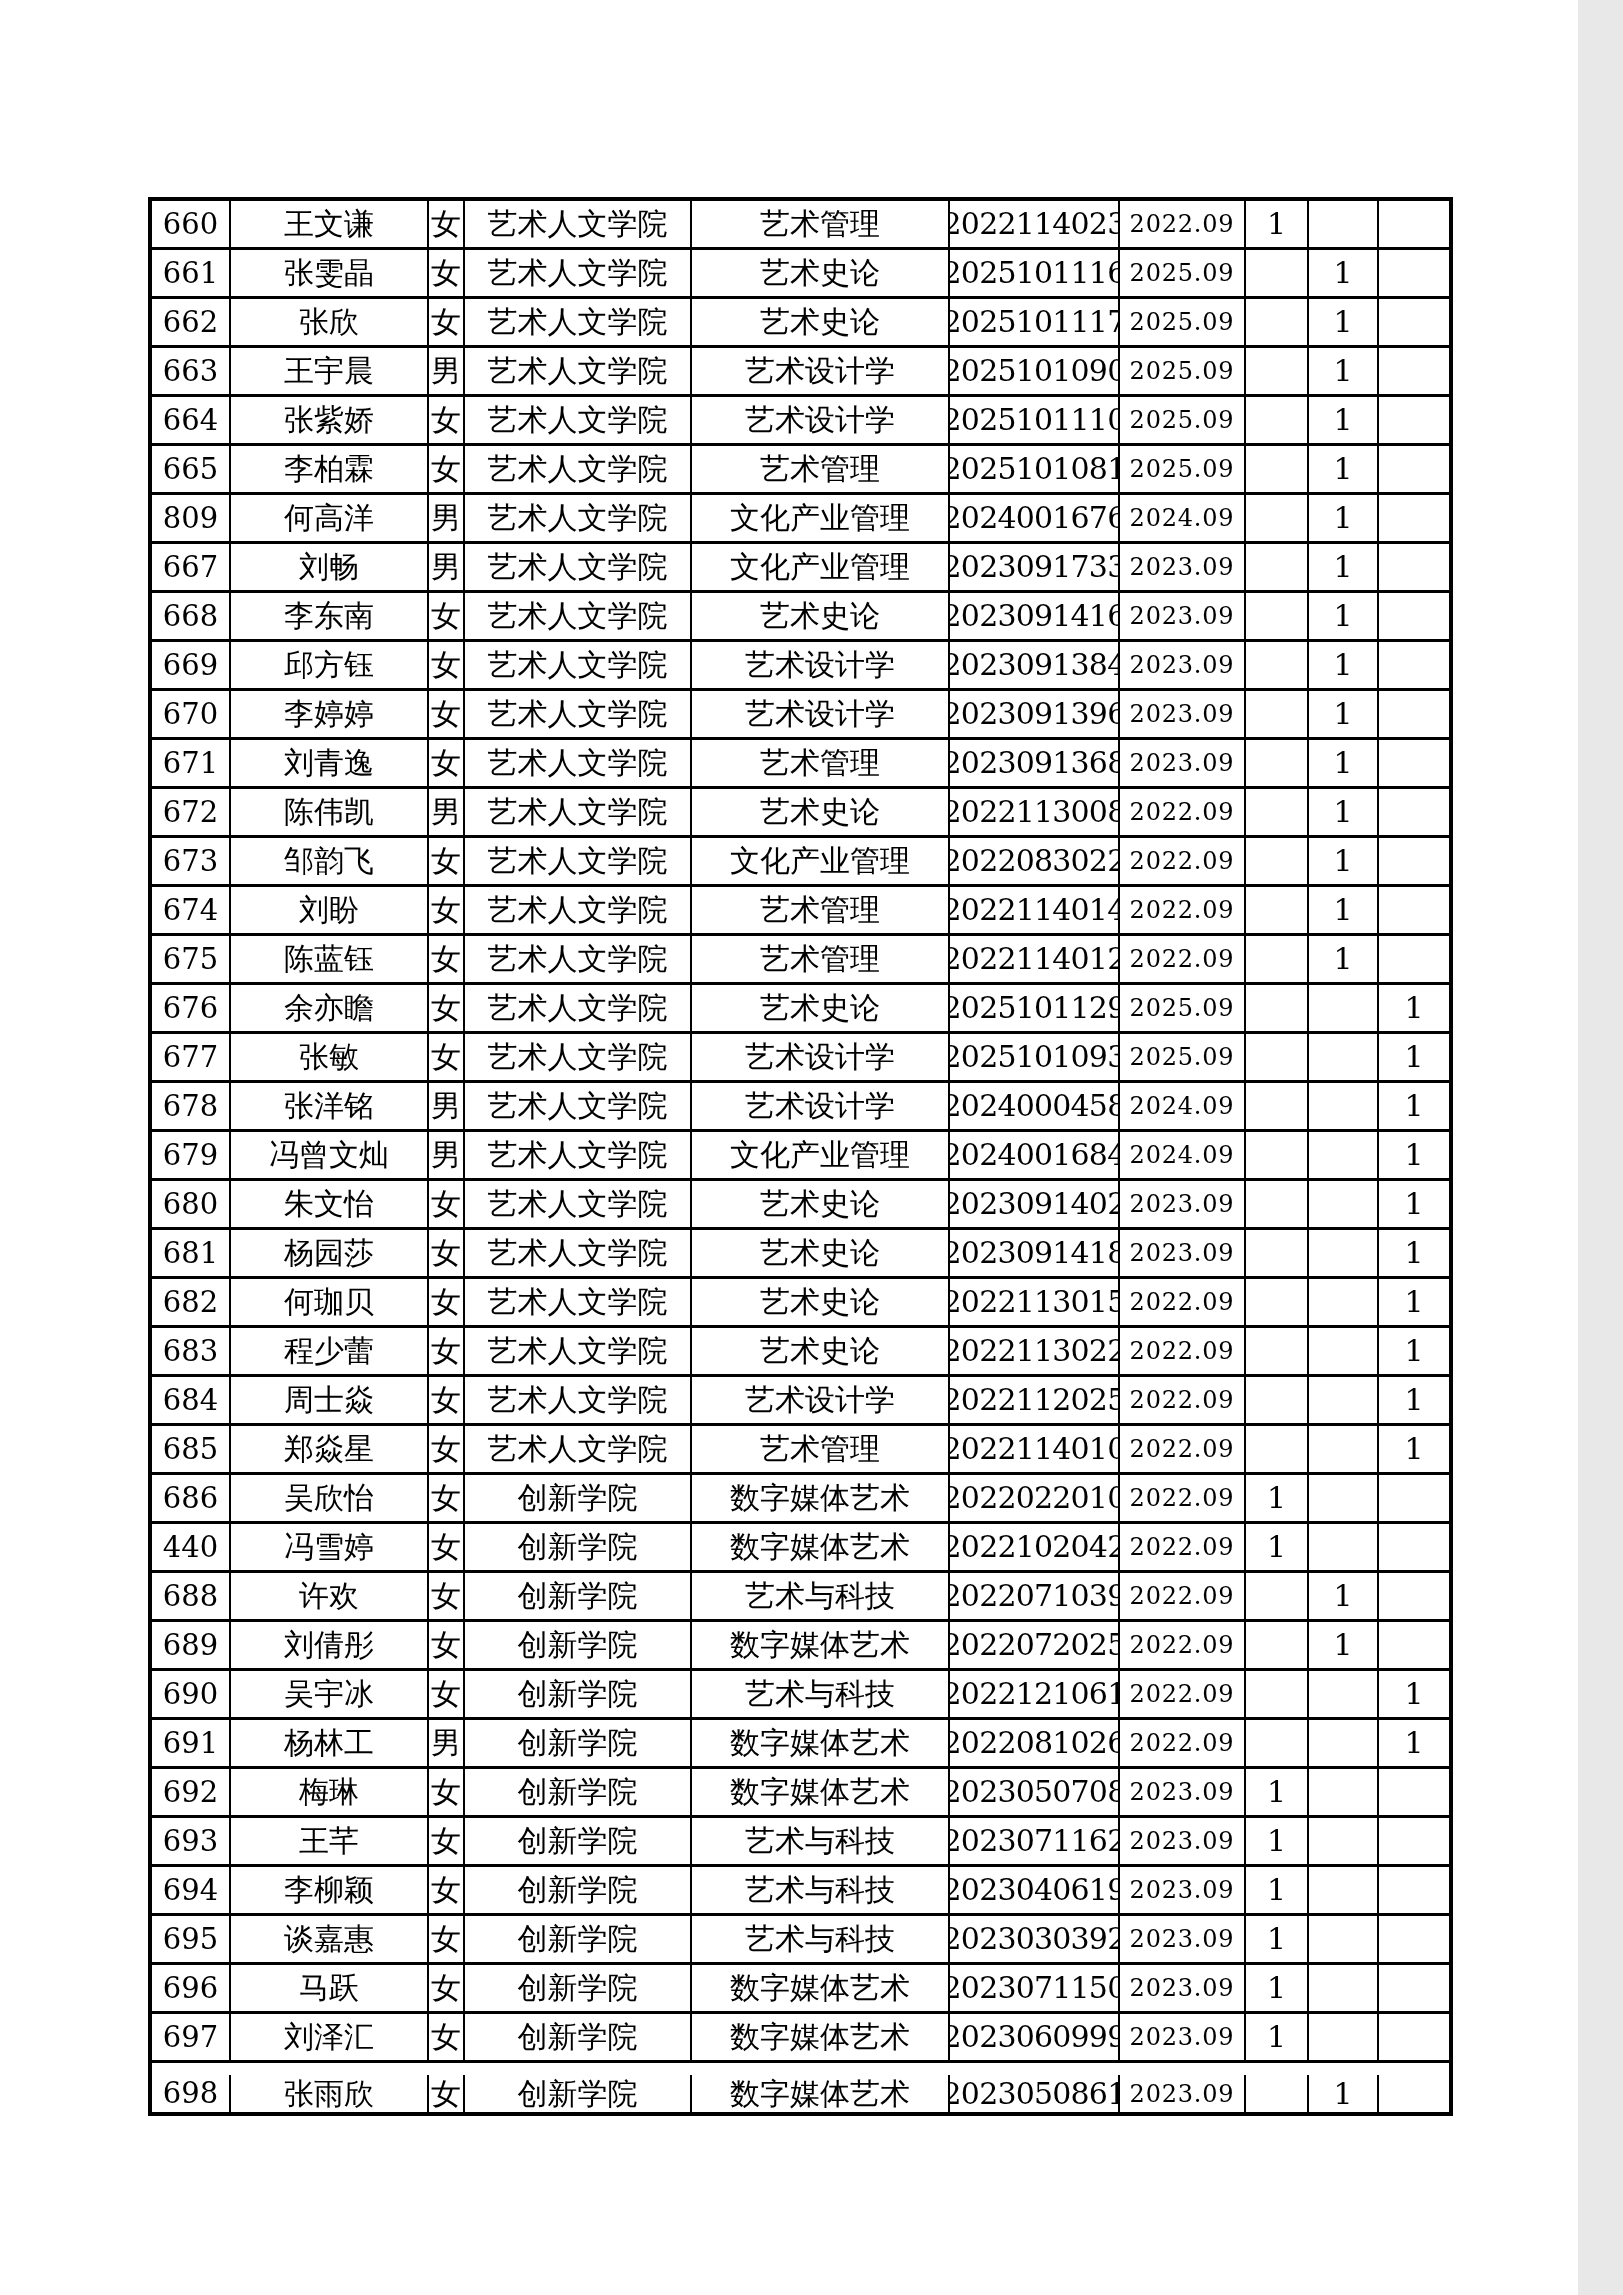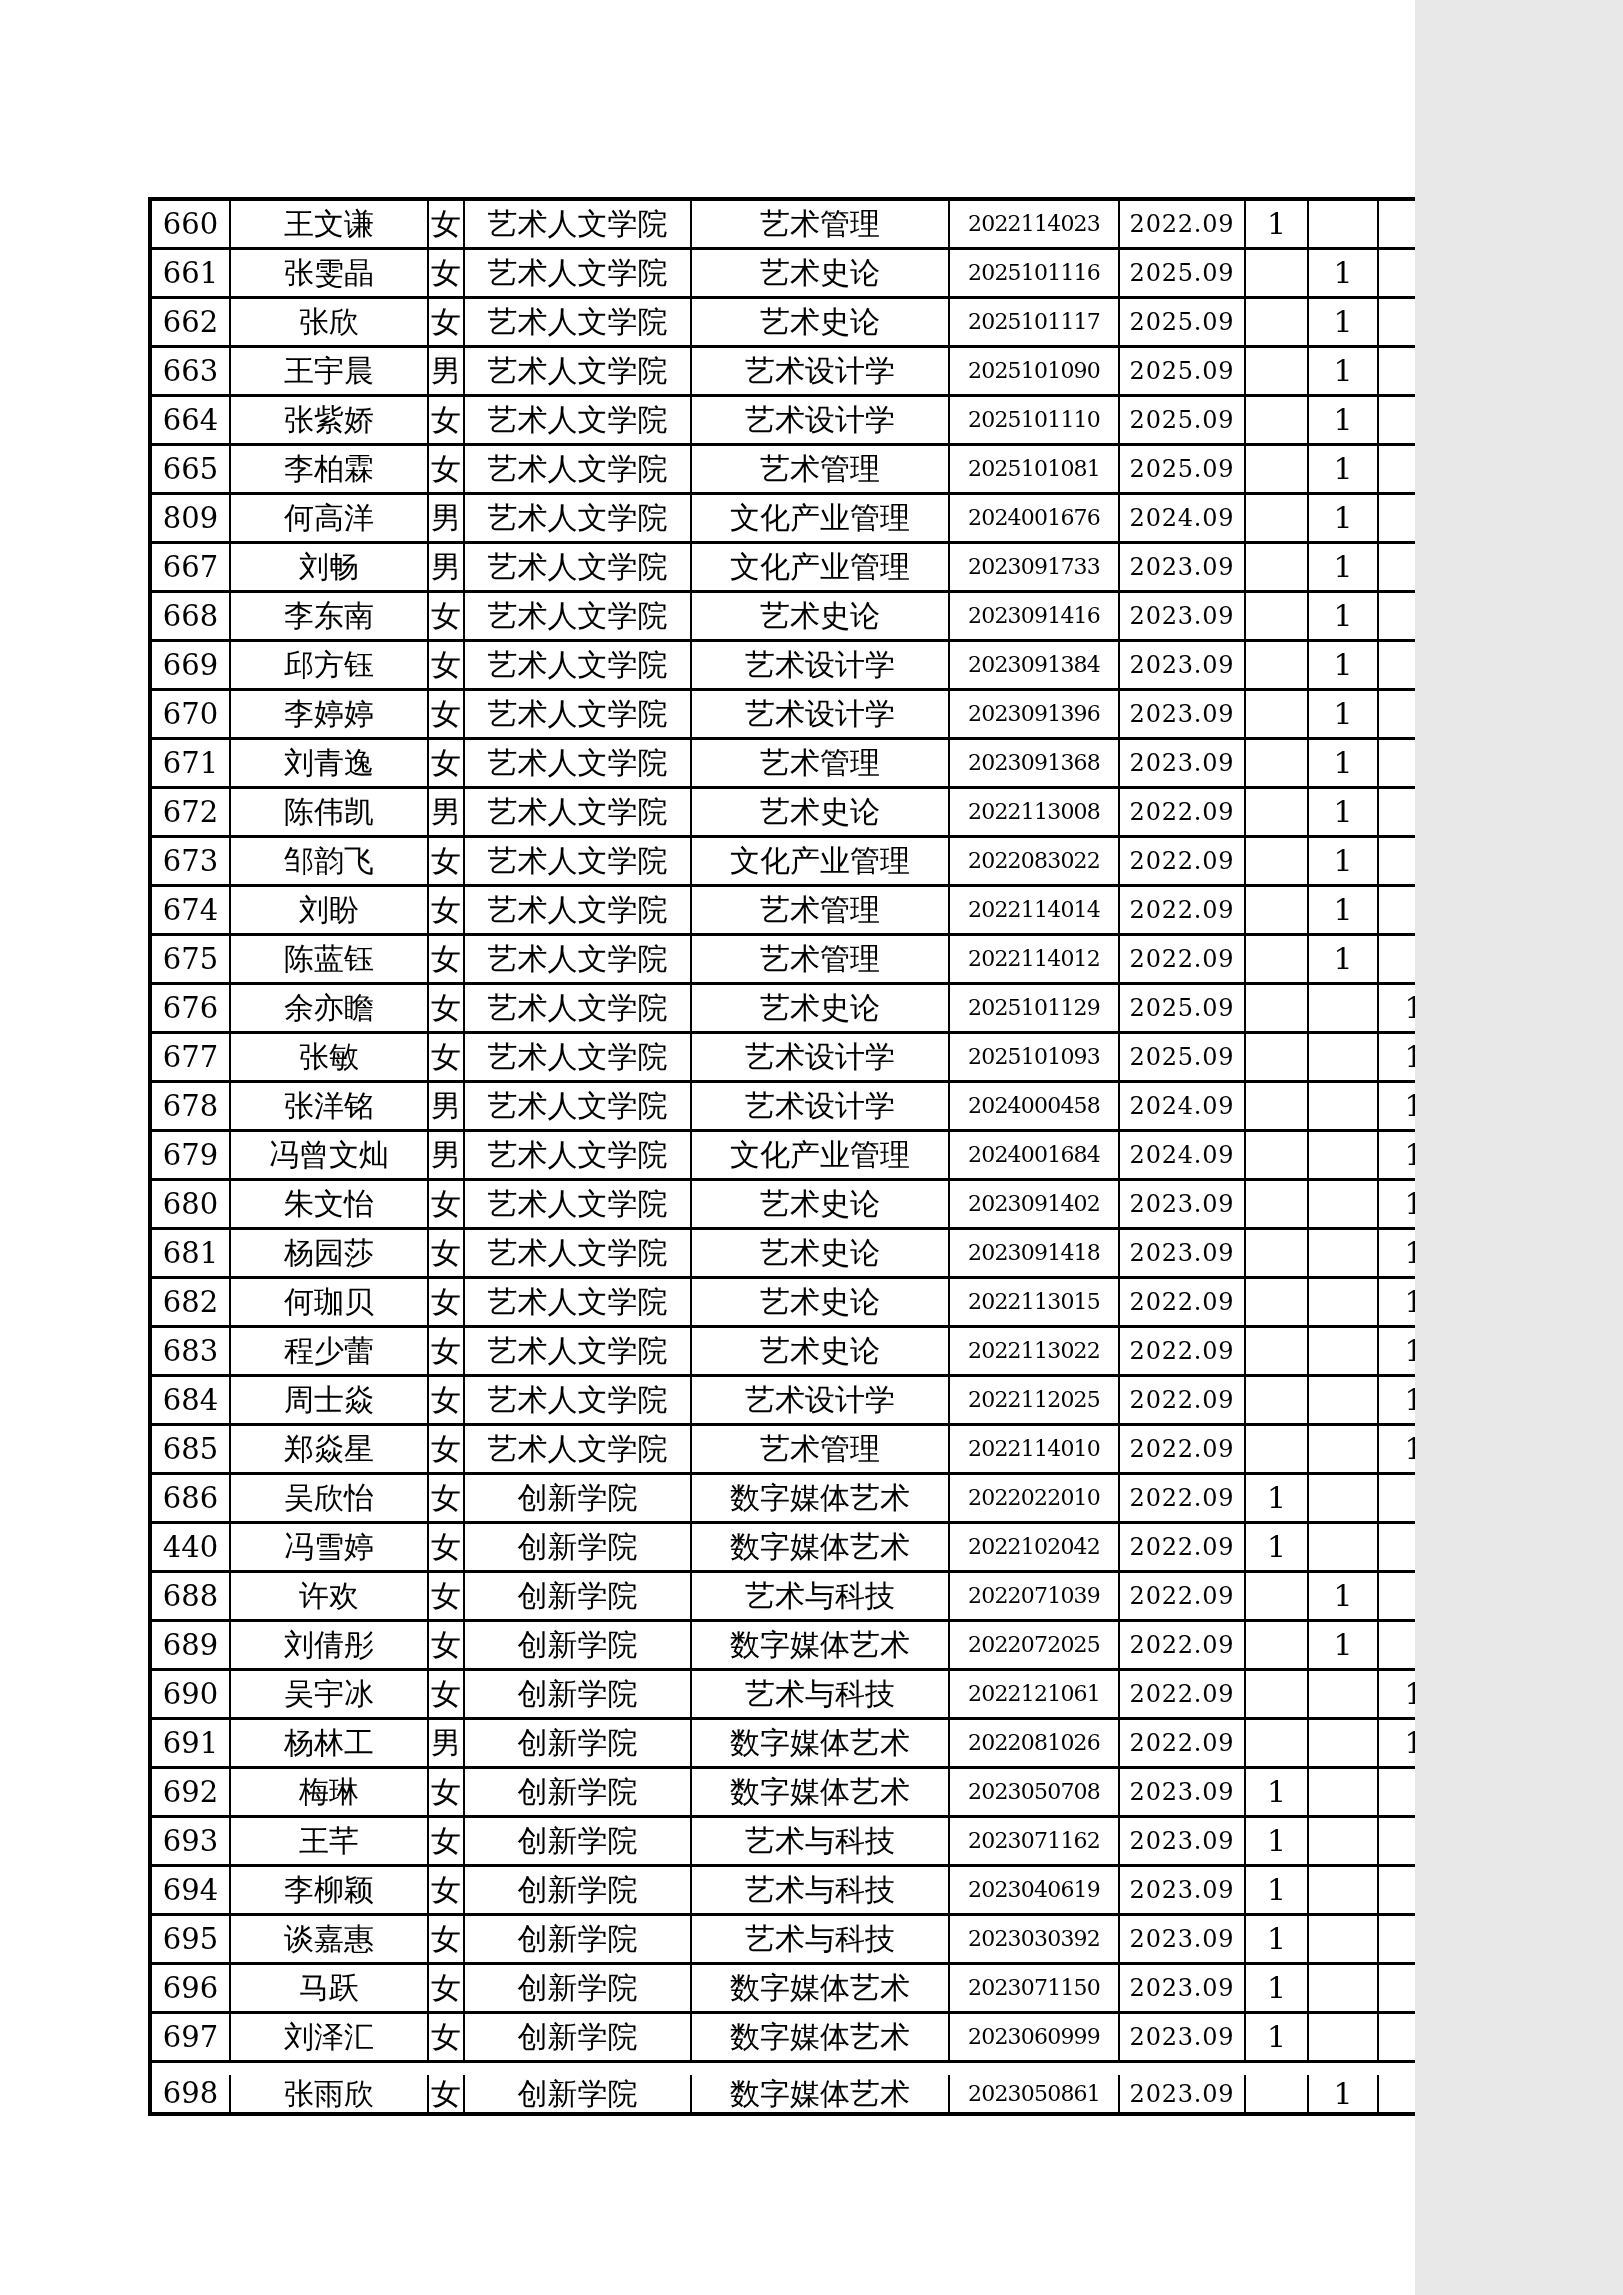--- a/index.html
+++ b/index.html
@@ -1,18 +1,18 @@
 <!DOCTYPE html>
 <html style="font-size:12.7px"><head>
 <meta charset="utf-8">
 <style>
   html,body{margin:0;padding:0;background:#e8e8e8;}
   .page{
     position:relative;
-    width:1415px;height:2295px;
+    width:1578px;height:2295px;
     background:#ffffff;
     font-family:"DejaVu Serif","Liberation Serif",serif;
     color:#000;
     overflow:hidden;
   }
   .student-table{
     position:absolute;
     left:148px;top:197px;
     border:4.8px solid #000;
     background:#fff;
@@ -29,21 +29,21 @@
     display:flex;
     align-items:center;
     justify-content:center;
     font-size:30px;
     line-height:1;
     white-space:nowrap;
     overflow:hidden;
   }
   .cell:last-child{border-right:none;}
   .row:last-child .cell{border-bottom:none;margin-top:12px;}
-  .cell.c5{font-size:22px;letter-spacing:-0.8px;}
+  .cell.c5{font-size:30px;letter-spacing:-0.8px;}
   .cell.c6{font-size:24px;letter-spacing:0.8px;}
   .cell.c0{font-size:29px;}
 </style>
 </head>
 <body>
 
 <div class="page">
   <div class="student-table">
     <div>
         <div class="row">

